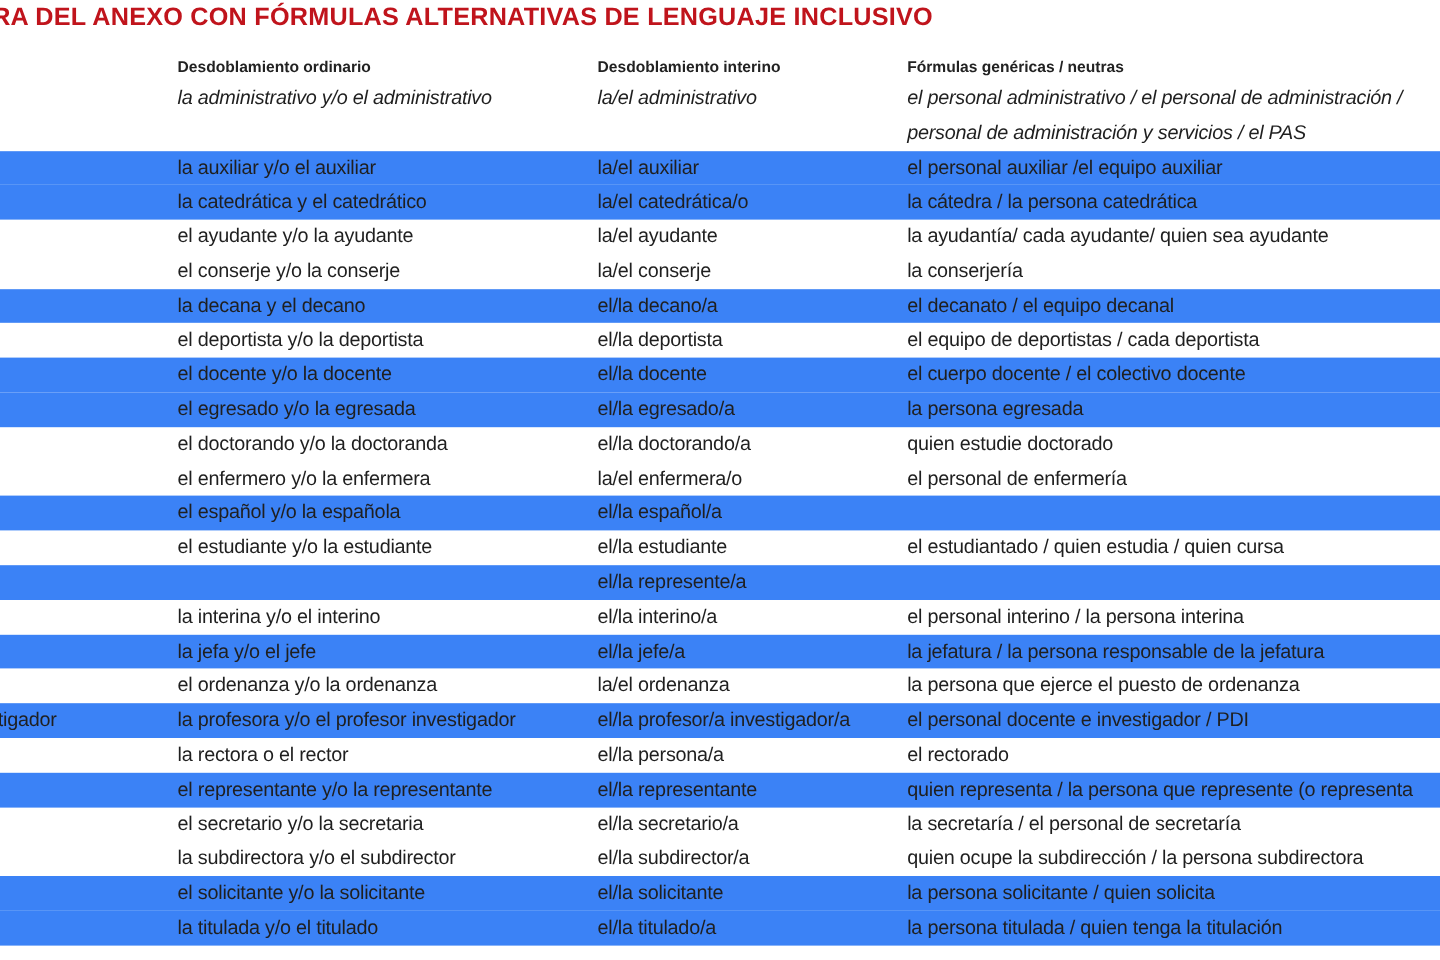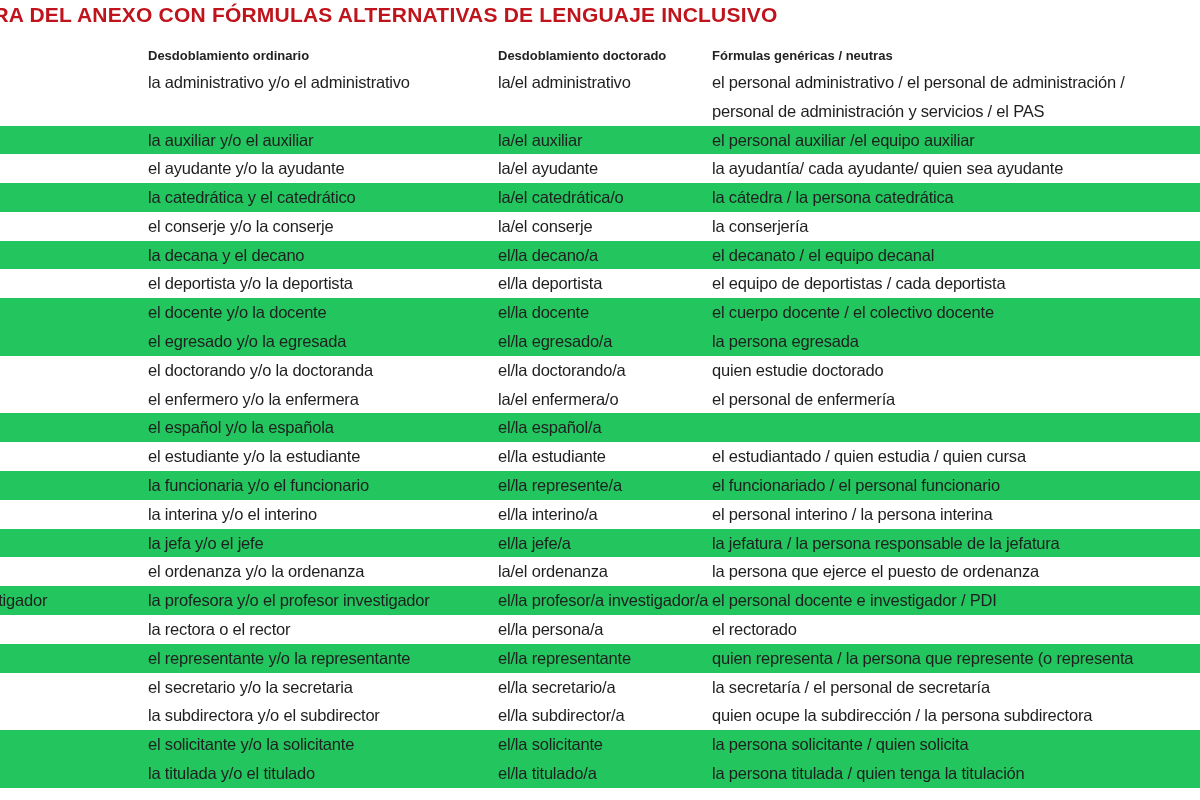--- a/index.html
+++ b/index.html
@@ -33,23 +33,24 @@
       width: 1194px;
     }
     .row {
       position: relative;
       height: 28.8px;
       width: 1200px;
       overflow: hidden;
     }
     .row.tall {
       height: 57.5px;
+      font-style: italic;
     }
     .row.striped {
-      background: #22c55e;
+      background: #3b82f6;
     }
     .row.header {
       height: 24px;
     }
     .cell {
       position: absolute;
       top: 0;
       line-height: 28.8px;
       font-size: 16.5px;
       white-space: nowrap;
@@ -60,69 +61,69 @@
     .header .cell {
       font-weight: bold;
       font-size: 13px;
       line-height: 24px;
       letter-spacing: 0;
       color: #222;
     }
     .c0 { left: -75px; }
     .c1 { left: 148px; }
     .c2 { left: 498px; }
-    .c3 { left: 712px; }
+    .c3 { left: 756px; }
     .tall .c3 {
       white-space: normal;
       width: 470px;
       line-height: 28.8px;
     }
     .tall .c3 span { display: block; white-space: nowrap; }
   </style>
 </head>
 <body>
 
 <div class="title">ESTRA DEL ANEXO CON FÓRMULAS ALTERNATIVAS DE LENGUAJE INCLUSIVO</div>
 
 <div class="table">
   <div class="row header">
 
     <span class="cell c1">Desdoblamiento ordinario</span>
-    <span class="cell c2">Desdoblamiento doctorado</span>
+    <span class="cell c2">Desdoblamiento interino</span>
     <span class="cell c3">Fórmulas genéricas / neutras</span>
   </div>
 
   <div class="row tall">
 
     <span class="cell c1">la administrativo y/o el administrativo</span>
     <span class="cell c2">la/el administrativo</span>
     <span class="cell c3">
       <span>el personal administrativo / el personal de administración /</span>
       <span>personal de administración y servicios / el PAS</span>
     </span>
   </div>
 
   <div class="row striped">
 
     <span class="cell c1">la auxiliar y/o el auxiliar</span>
     <span class="cell c2">la/el auxiliar</span>
     <span class="cell c3">el personal auxiliar /el equipo auxiliar</span>
   </div>
+  <div class="row striped">
+
+    <span class="cell c1">la catedrática y el catedrático</span>
+    <span class="cell c2">la/el catedrática/o</span>
+    <span class="cell c3">la cátedra / la persona catedrática</span>
+  </div>
   <div class="row">
 
     <span class="cell c1">el ayudante y/o la ayudante</span>
     <span class="cell c2">la/el ayudante</span>
     <span class="cell c3">la ayudantía/ cada ayudante/ quien sea ayudante</span>
   </div>
-  <div class="row striped">
-
-    <span class="cell c1">la catedrática y el catedrático</span>
-    <span class="cell c2">la/el catedrática/o</span>
-    <span class="cell c3">la cátedra / la persona catedrática</span>
-  </div>
   <div class="row">
 
     <span class="cell c1">el conserje y/o la conserje</span>
     <span class="cell c2">la/el conserje</span>
     <span class="cell c3">la conserjería</span>
   </div>
   <div class="row striped">
 
     <span class="cell c1">la decana y el decano</span>
     <span class="cell c2">el/la decano/a</span>
@@ -164,23 +165,21 @@
     <span class="cell c2">el/la español/a</span>
   </div>
   <div class="row">
 
     <span class="cell c1">el estudiante y/o la estudiante</span>
     <span class="cell c2">el/la estudiante</span>
     <span class="cell c3">el estudiantado / quien estudia / quien cursa</span>
   </div>
   <div class="row striped">
 
-    <span class="cell c1">la funcionaria y/o el funcionario</span>
     <span class="cell c2">el/la represente/a</span>
-    <span class="cell c3">el funcionariado / el personal funcionario</span>
   </div>
   <div class="row">
 
     <span class="cell c1">la interina y/o el interino</span>
     <span class="cell c2">el/la interino/a</span>
     <span class="cell c3">el personal interino / la persona interina</span>
   </div>
   <div class="row striped">
     <span class="cell c0"></span>
     <span class="cell c1">la jefa y/o el jefe</span>

